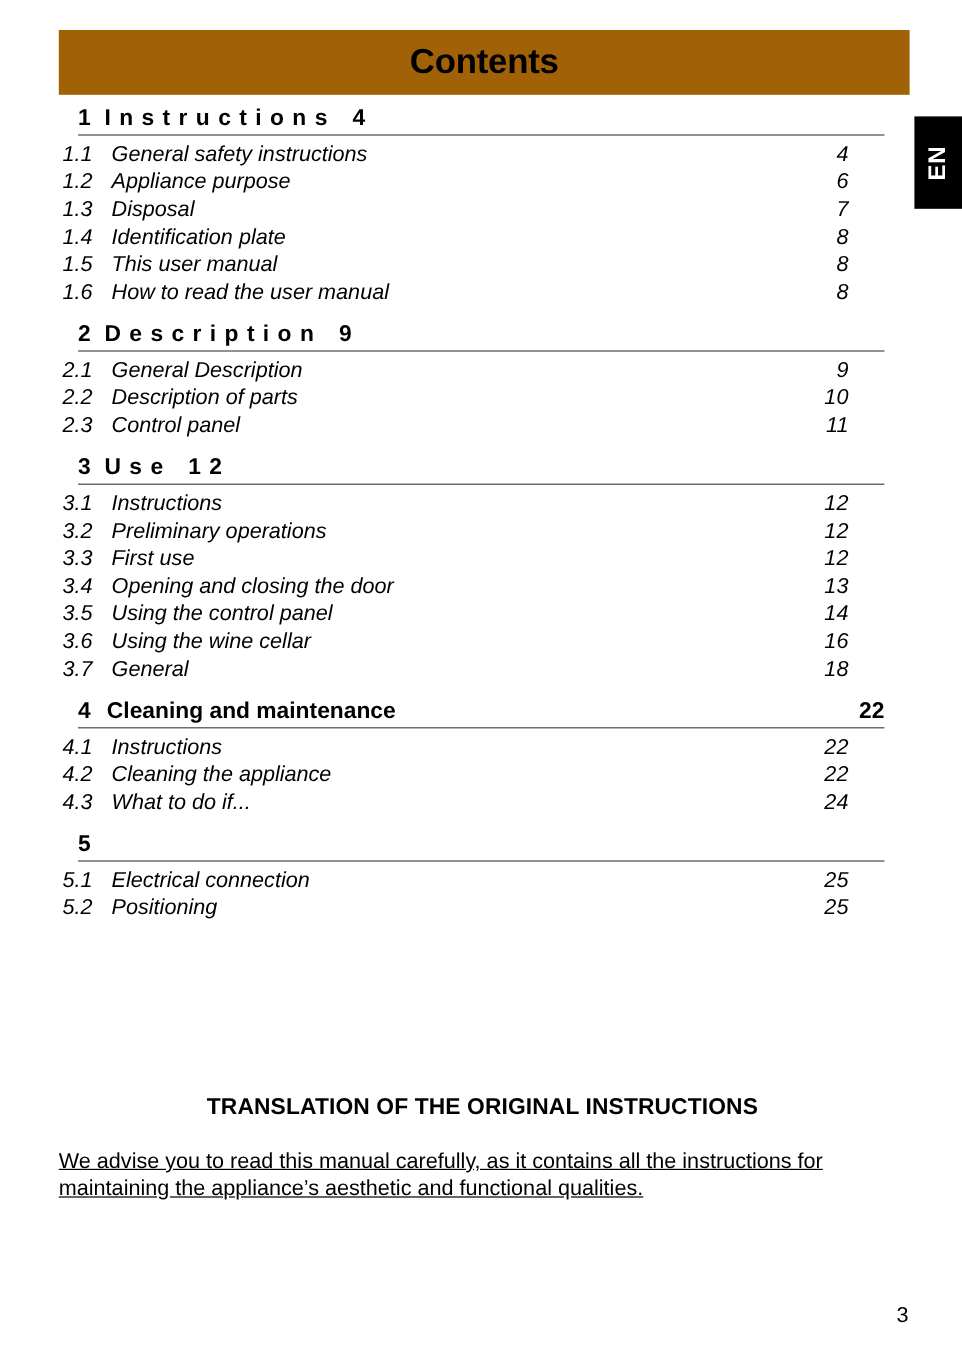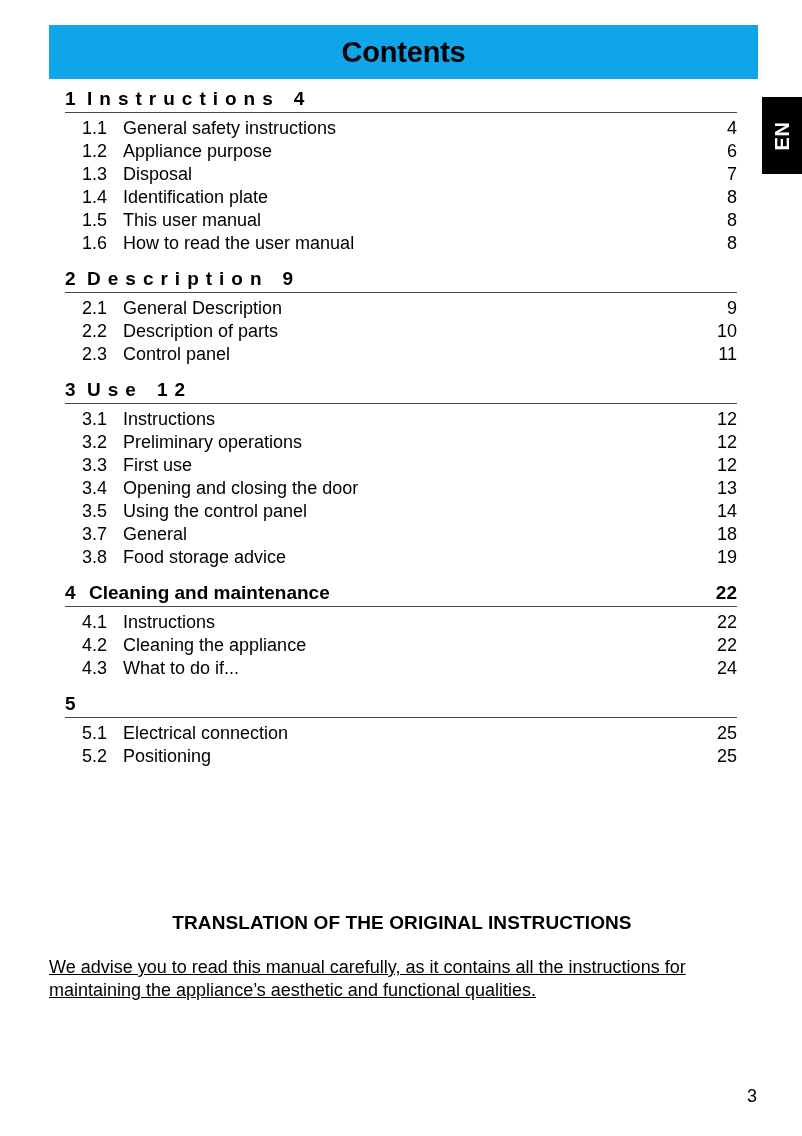--- a/index.html
+++ b/index.html
@@ -16,21 +16,21 @@
     overflow: hidden;
   }
 
   
   .header-bar {
     position: absolute;
     left: 49px;
     top: 25px;
     width: 709px;
     height: 54px;
-    background: #0ea5e9;
+    background: #a16207;
     display: flex;
     align-items: center;
     justify-content: center;
   }
   .header-title {
     font-size: 29px;
     font-weight: bold;
     letter-spacing: -0.2px;
     color: #000;
     line-height: 1;
@@ -109,23 +109,24 @@
   }
   
   .normal .chapter-num { margin-right: 9px; }
   .normal .chapter-page {
     font-size: 19px;
     font-weight: bold;
   }
 
   
   .entries {
-    margin-left: 82px;
+    margin-left: 52px;
     width: 655px;
     padding-top: 4px;
+    font-style: italic;
   }
   .entry {
     display: flex;
     align-items: baseline;
     font-size: 18px;
     line-height: 23px;
     white-space: nowrap;
   }
   .entry-num {
     width: 41px;
@@ -284,28 +285,28 @@
           <span class="entry-num">3.4</span>
           <span class="entry-label">Opening and closing the door</span>
           <span class="entry-page">13</span>
         </div>
         <div class="entry">
           <span class="entry-num">3.5</span>
           <span class="entry-label">Using the control panel</span>
           <span class="entry-page">14</span>
         </div>
         <div class="entry">
+          <span class="entry-num">3.6</span>
+          <span class="entry-label">Using the wine cellar</span>
+          <span class="entry-page">16</span>
+        </div>
+        <div class="entry">
           <span class="entry-num">3.7</span>
           <span class="entry-label">General</span>
           <span class="entry-page">18</span>
-        </div>
-        <div class="entry">
-          <span class="entry-num">3.8</span>
-          <span class="entry-label">Food storage advice</span>
-          <span class="entry-page">19</span>
         </div>
       </div>
       <div class="gap-after"></div>
     </div>
     <div class="chapter-block">
       <div class="chapter-head normal">
         <div class="chapter-head-inner">
           <span class="chapter-num">4</span>
           <span style="letter-spacing: 0px;">&nbsp;</span>
           <span class="chapter-title">Cleaning and maintenance</span>

